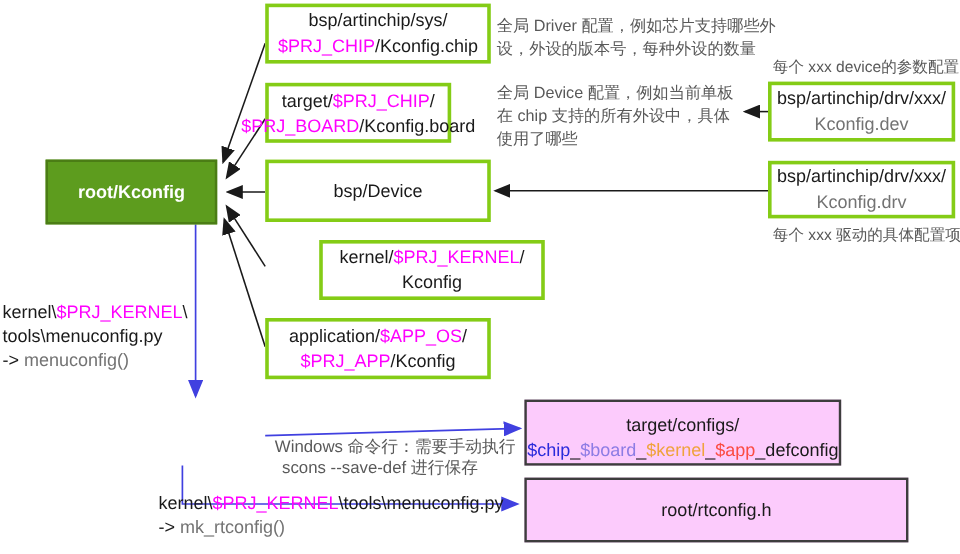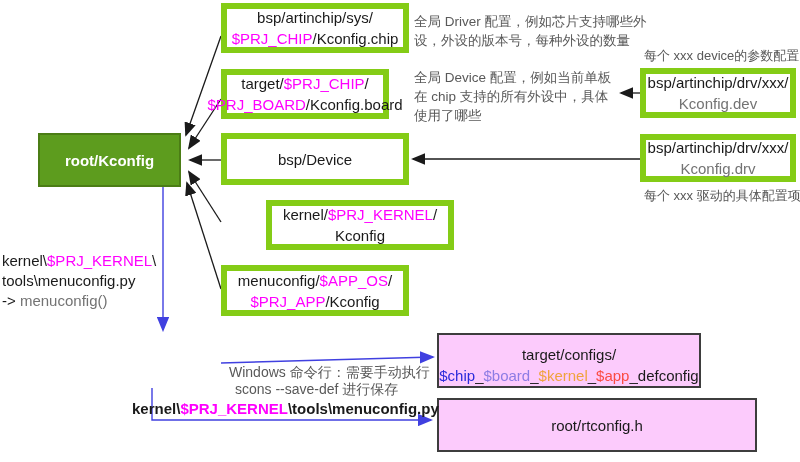--- a/index.html
+++ b/index.html
@@ -24,21 +24,21 @@
     display: flex;
     flex-direction: column;
     align-items: center;
     justify-content: center;
     text-align: center;
     font-size: 15px;
     line-height: 21px;
     color: #1a1a1a;
     white-space: nowrap;
   }
-  .box-white { background: #ffffff; border: 6px solid #84cc16; }
+  .box-white { background: #ffffff; border: 3px solid #84cc16; }
   .box-pink  { background: #fccbfc; border: 2px solid #3d3d3d; }
   .box-green {
     background: #5d9c1e;
     border: 2px solid #4b7d15;
     color: #ffffff;
     font-weight: bold;
   }
   .note {
     position: absolute;
     z-index: 2;
@@ -98,21 +98,21 @@
 
   <div class="box box-white" style="left:221px; top:3px; width:188px; height:50px;">
     <div>
       <span class="t-black">bsp/artinchip/sys/</span>
     </div>
     <div>
       <span class="t-magenta">$PRJ_CHIP</span><span class="t-black">/Kconfig.chip</span>
     </div>
   </div>
 
-  <div class="box box-white" style="left:221px; top:69px; width:168px; height:50px;">
+  <div class="box box-white" style="left:221px; top:69px; width:155px; height:50px;justify-content:flex-end;">
     <div>
       <span class="t-black">target/</span><span class="t-magenta">$PRJ_CHIP</span><span class="t-black">/</span>
     </div>
     <div>
       <span class="t-magenta">$PRJ_BOARD</span><span class="t-black">/Kconfig.board</span>
     </div>
   </div>
 
   <div class="box box-white" style="left:221px; top:133px; width:188px; height:52px;">
     <span>bsp/Device</span>
@@ -122,21 +122,21 @@
     <div>
       <span class="t-black">kernel/</span><span class="t-magenta">$PRJ_KERNEL</span><span class="t-black">/</span>
     </div>
     <div>
       <span class="t-black">Kconfig</span>
     </div>
   </div>
 
   <div class="box box-white" style="left:221px; top:265px; width:188px; height:51px;">
     <div>
-      <span class="t-black">menuconfig/</span><span class="t-magenta">$APP_OS</span><span class="t-black">/</span>
+      <span class="t-black">application/</span><span class="t-magenta">$APP_OS</span><span class="t-black">/</span>
     </div>
     <div>
       <span class="t-magenta">$PRJ_APP</span><span class="t-black">/Kconfig</span>
     </div>
   </div>
 
   <div class="note" style="left:414px; top:68px;">
     <div>全局 Device 配置，例如当前单板</div>
     <div>在 chip 支持的所有外设中，具体</div>
     <div>使用了哪些</div>
@@ -197,19 +197,22 @@
     </div>
     <div>
       <span class="t-chip">$chip</span><span class="t-black">_</span><span class="t-board">$board</span><span class="t-black">_</span><span class="t-kernel">$kernel</span><span class="t-black">_</span><span class="t-app">$app</span><span class="t-black">_defconfig</span>
     </div>
   </div>
 
   <div class="box box-pink" style="left:437px; top:398px; width:320px; height:54px;">
     <span>root/rtconfig.h</span>
   </div>
 
-  <div class="code-note" style="left:132px; top:399px;font-weight:bold;">
+  <div class="code-note" style="left:132px; top:410px;">
     <div>
       <span class="t-black">kernel\</span><span class="t-magenta">$PRJ_KERNEL</span><span class="t-black">\tools\menuconfig.py</span>
     </div>
+    <div>
+      <span class="t-black">-&gt; </span><span class="t-red">mk_rtconfig()</span>
+    </div>
   </div>
 
 </div>
 
 </body></html>

